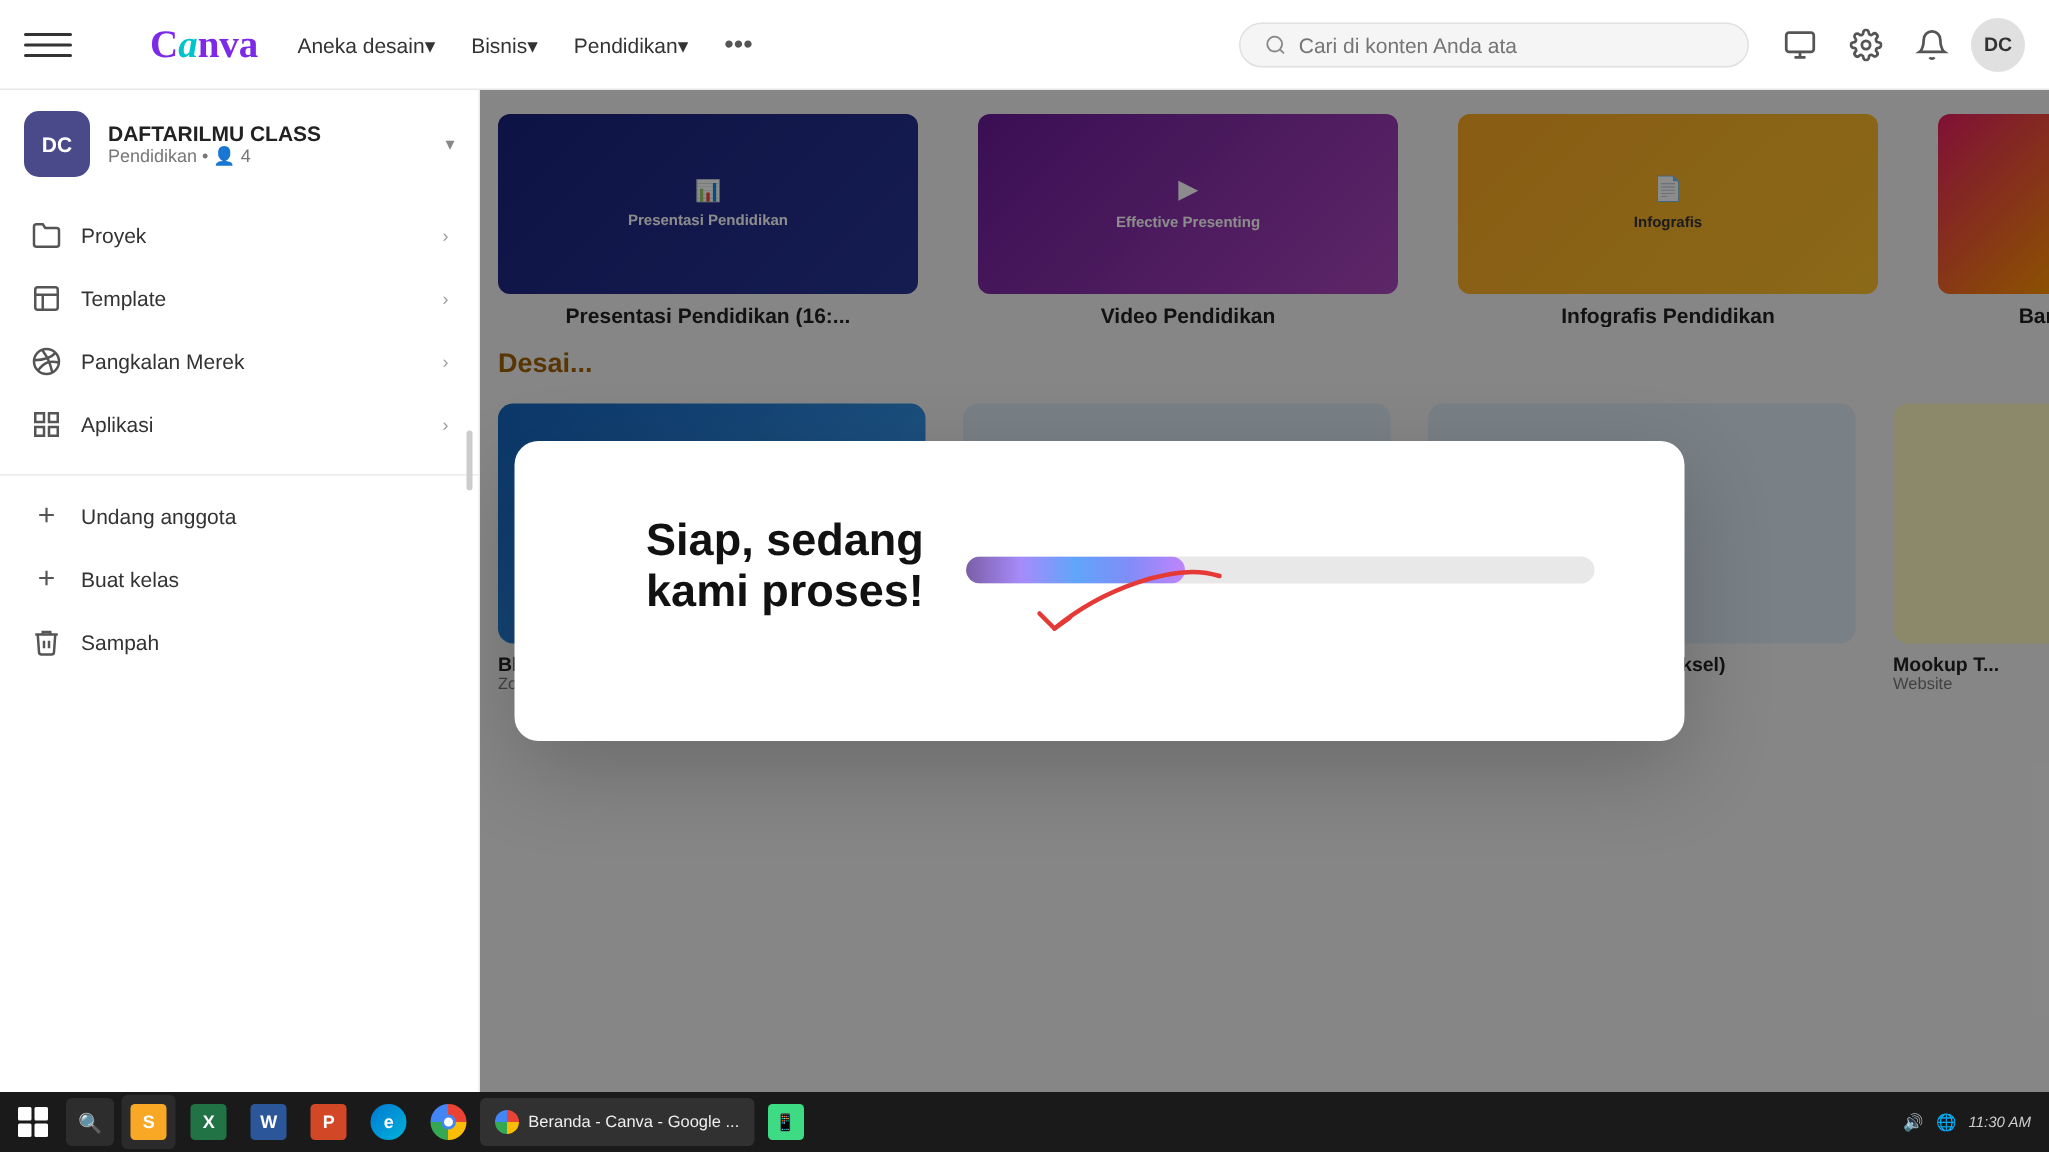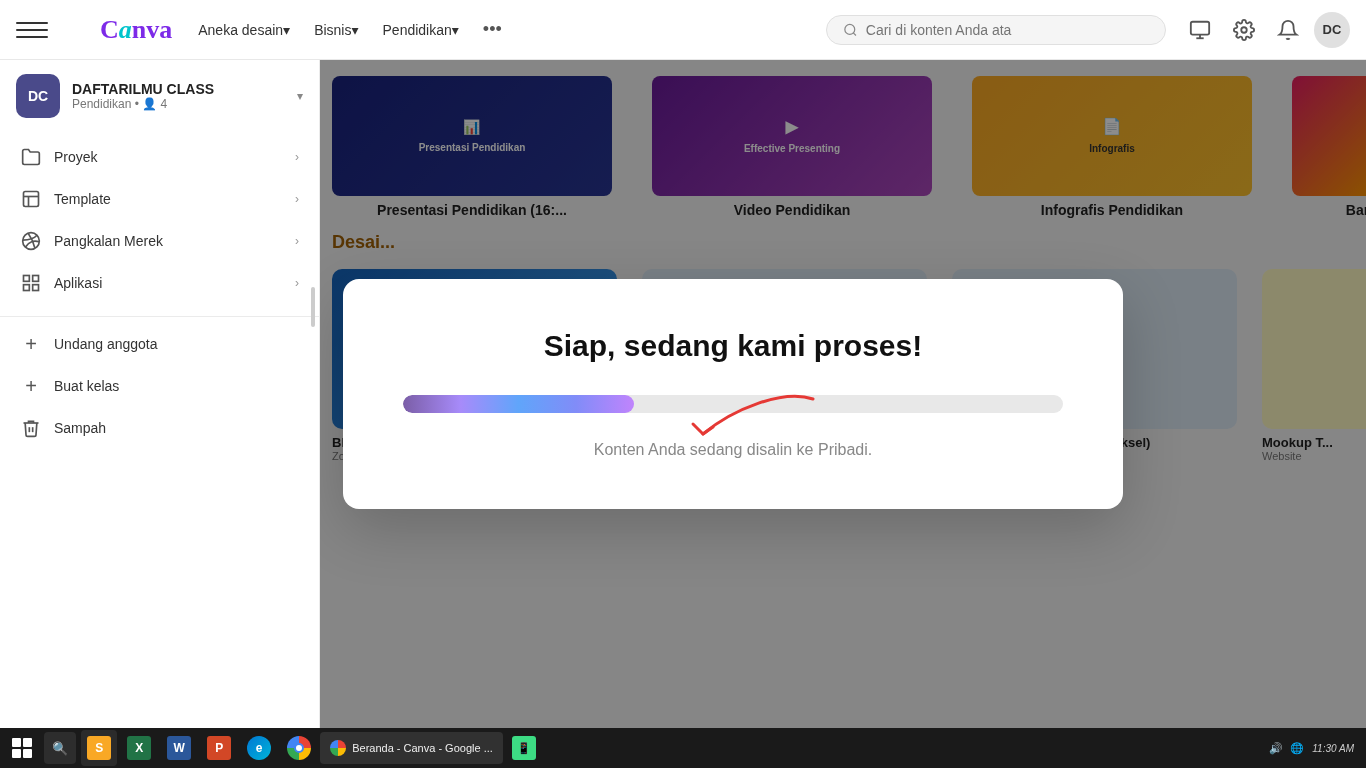--- a/index.html
+++ b/index.html
@@ -87,21 +87,21 @@
     
     .overlay {
       position: absolute; top: 0; left: -320px; right: -100px; bottom: 0;
       background: rgba(0,0,0,0.45);
       display: flex; align-items: center; justify-content: center;
       z-index: 100;
     }
     .modal {
       background: #fff; border-radius: 16px;
       width: 780px; padding: 50px 60px 50px 60px;
-      display: flex; flex-direction: column; align-items: center;
+      display: flex; align-items: center;
       position: relative;
       box-shadow: 0 20px 60px rgba(0,0,0,0.2);
       justify-content: flex-end;
     }
     .modal-title { font-size: 30px; font-weight: 800; color: #111; text-align: center; margin-bottom: 32px; }
     .progress-bar-bg {
       width: 660px; height: 18px; background: #e8e8e8;
       border-radius: 12px; overflow: hidden; margin-bottom: 28px;
     }
     .progress-bar-fill {
@@ -362,21 +362,20 @@
         <div class="design-card-sub">Website</div>
       </div>
     </div>
 
     <div class="overlay">
       <div class="modal">
         <div class="modal-title">Siap, sedang kami proses!</div>
         <div class="progress-bar-bg">
           <div class="progress-bar-fill" style="width: 35%;"></div>
         </div>
-        <div class="modal-status">Konten Anda sedang disalin ke Pribadi.</div>
 
         <svg class="red-arrow" viewBox="0 0 200 70" fill="none" xmlns="http://www.w3.org/2000/svg">
           <path d="M 160 20 C 130 10, 80 30, 50 55" stroke="#e53935" stroke-width="3" fill="none" stroke-linecap="round"></path>
           <path d="M 50 55 L 40 45 M 50 55 L 60 48" stroke="#e53935" stroke-width="3" stroke-linecap="round"></path>
         </svg>
       </div>
     </div>
   </div>
 </div>
 

